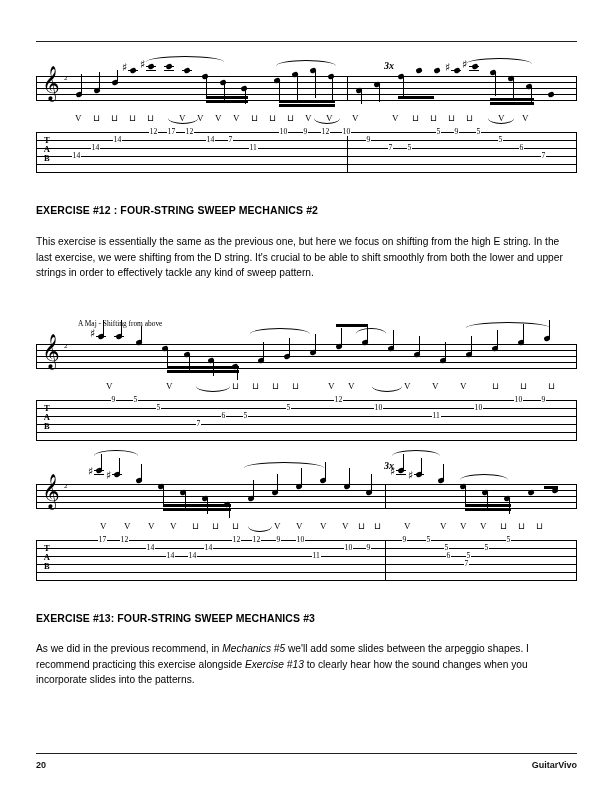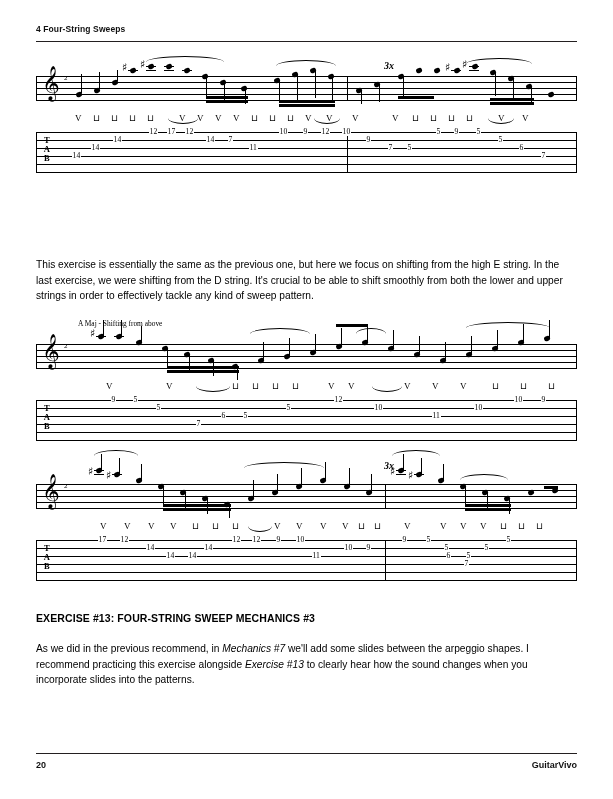--- a/index.html
+++ b/index.html
@@ -214,21 +214,20 @@
     font-family: "Liberation Serif", serif;
     font-size: 7px;
     color: #000;
   }
 </style>
 </head>
 <body>
 
 <div class="page">
 
-  <div class="header">4 Four-String Sweeps</div>
   <div class="header-rule"></div>
 
   <div class="system" style="top:62px;height:120px;">
     <div class="staff-box" style="height:120px;">
 
       <div class="stafflines">
         <div class="ln" style="top:14px;"></div>
         <div class="ln" style="top:20px;"></div>
         <div class="ln" style="top:26px;"></div>
         <div class="ln" style="top:32px;"></div>
@@ -379,21 +378,22 @@
         <div class="tabnum" style="left:352px;top:82px;">7</div>
         <div class="tabnum" style="left:371px;top:82px;">5</div>
         <div class="tabnum" style="left:483px;top:82px;">6</div>
 
         <div class="tabnum" style="left:36px;top:90px;">14</div>
         <div class="tabnum" style="left:505px;top:90px;">7</div>
       </div>
     </div>
   </div>
 
-  <div class="body-text" style="left:36px;top:234px;width:541px;margin-top:23px;">This exercise is essentially the same as the previous one, but here we focus on shifting from the high E string. In the last exercise, we were shifting from the D string. It's crucial to be able to shift smoothly from both the lower and upper strings in order to effectively tackle any kind of sweep pattern.</div>
+  <div class="exercise-title" style="left:36px;top:204px;width:541px;">EXERCISE #12 : FOUR-STRING SWEEP MECHANICS #2</div>
+  <div class="body-text" style="left:36px;top:234px;width:541px;">This exercise is essentially the same as the previous one, but here we focus on shifting from the high E string. In the last exercise, we were shifting from the D string. It's crucial to be able to shift smoothly from both the lower and upper strings in order to effectively tackle any kind of sweep pattern.</div>
 
   <div class="system" style="top:322px;height:125px;">
     <div class="staff-box" style="height:125px;">
       <div class="chord-label" style="left:42px;top:-3px;">A Maj - Shifting from above</div>
 
       <div class="stafflines">
         <div class="ln" style="top:22px;"></div>
         <div class="ln" style="top:28px;"></div>
         <div class="ln" style="top:34px;"></div>
         <div class="ln" style="top:40px;"></div>
@@ -652,19 +652,19 @@
         <div class="tabnum" style="left:276px;top:90px;">11</div>
         <div class="tabnum" style="left:410px;top:90px;">6</div>
         <div class="tabnum" style="left:430px;top:90px;">5</div>
 
         <div class="tabnum" style="left:428px;top:98px;">7</div>
       </div>
     </div>
   </div>
 
   <div class="exercise-title" style="left:36px;top:612px;width:541px;">EXERCISE #13: FOUR-STRING SWEEP MECHANICS #3</div>
-  <div class="body-text" style="left:36px;top:641px;width:541px;"><span>As we did in the previous recommend, in </span><i>Mechanics #7</i><span> we'll add some slides between the arpeggio shapes. I recommend practicing this exercise alongside </span><i>Exercise #13</i><span> to clearly hear how the sound changes when you incorporate slides into the patterns.</span></div>
+  <div class="body-text" style="left:36px;top:641px;width:541px;"><span>As we did in the previous recommend, in </span><i>Mechanics #5</i><span> we'll add some slides between the arpeggio shapes. I recommend practicing this exercise alongside </span><i>Exercise #13</i><span> to clearly hear how the sound changes when you incorporate slides into the patterns.</span></div>
 
   <div class="footer-rule"></div>
   <div class="footer-page">20</div>
   <div class="footer-brand">GuitarVivo</div>
 
 </div>
 
 </body></html>

